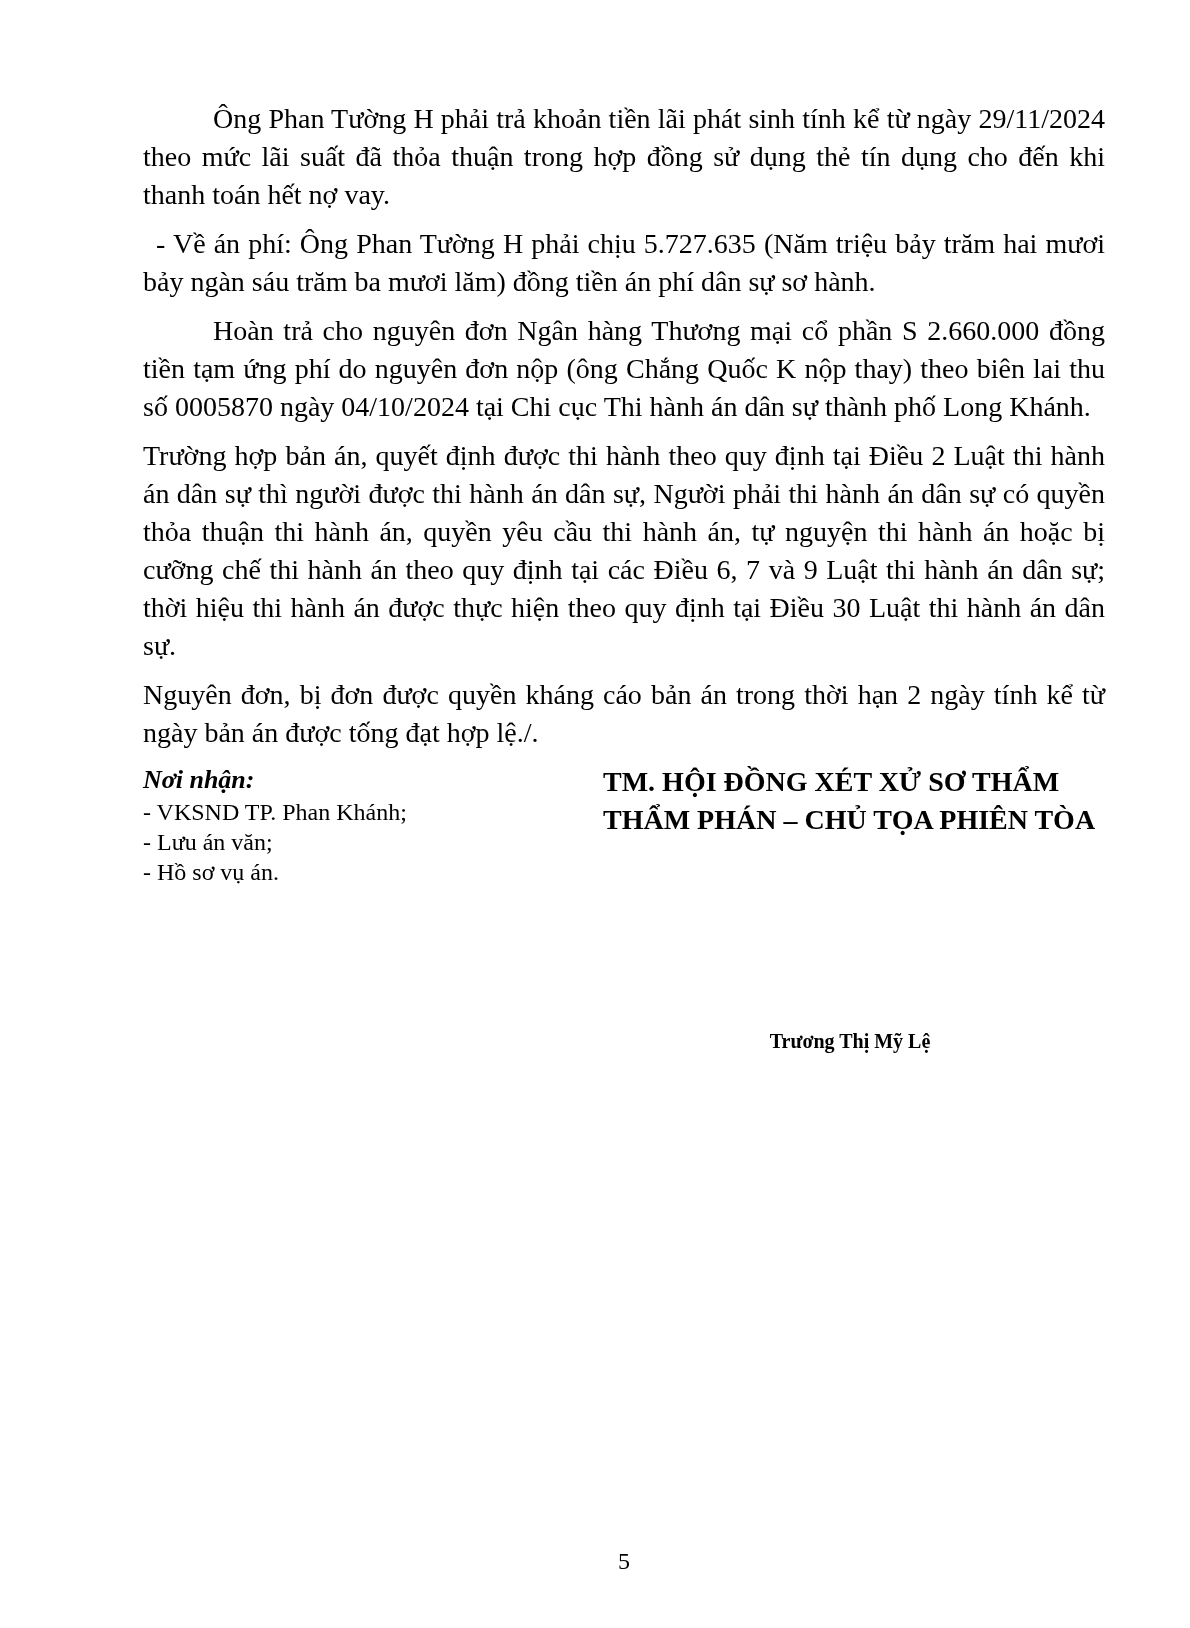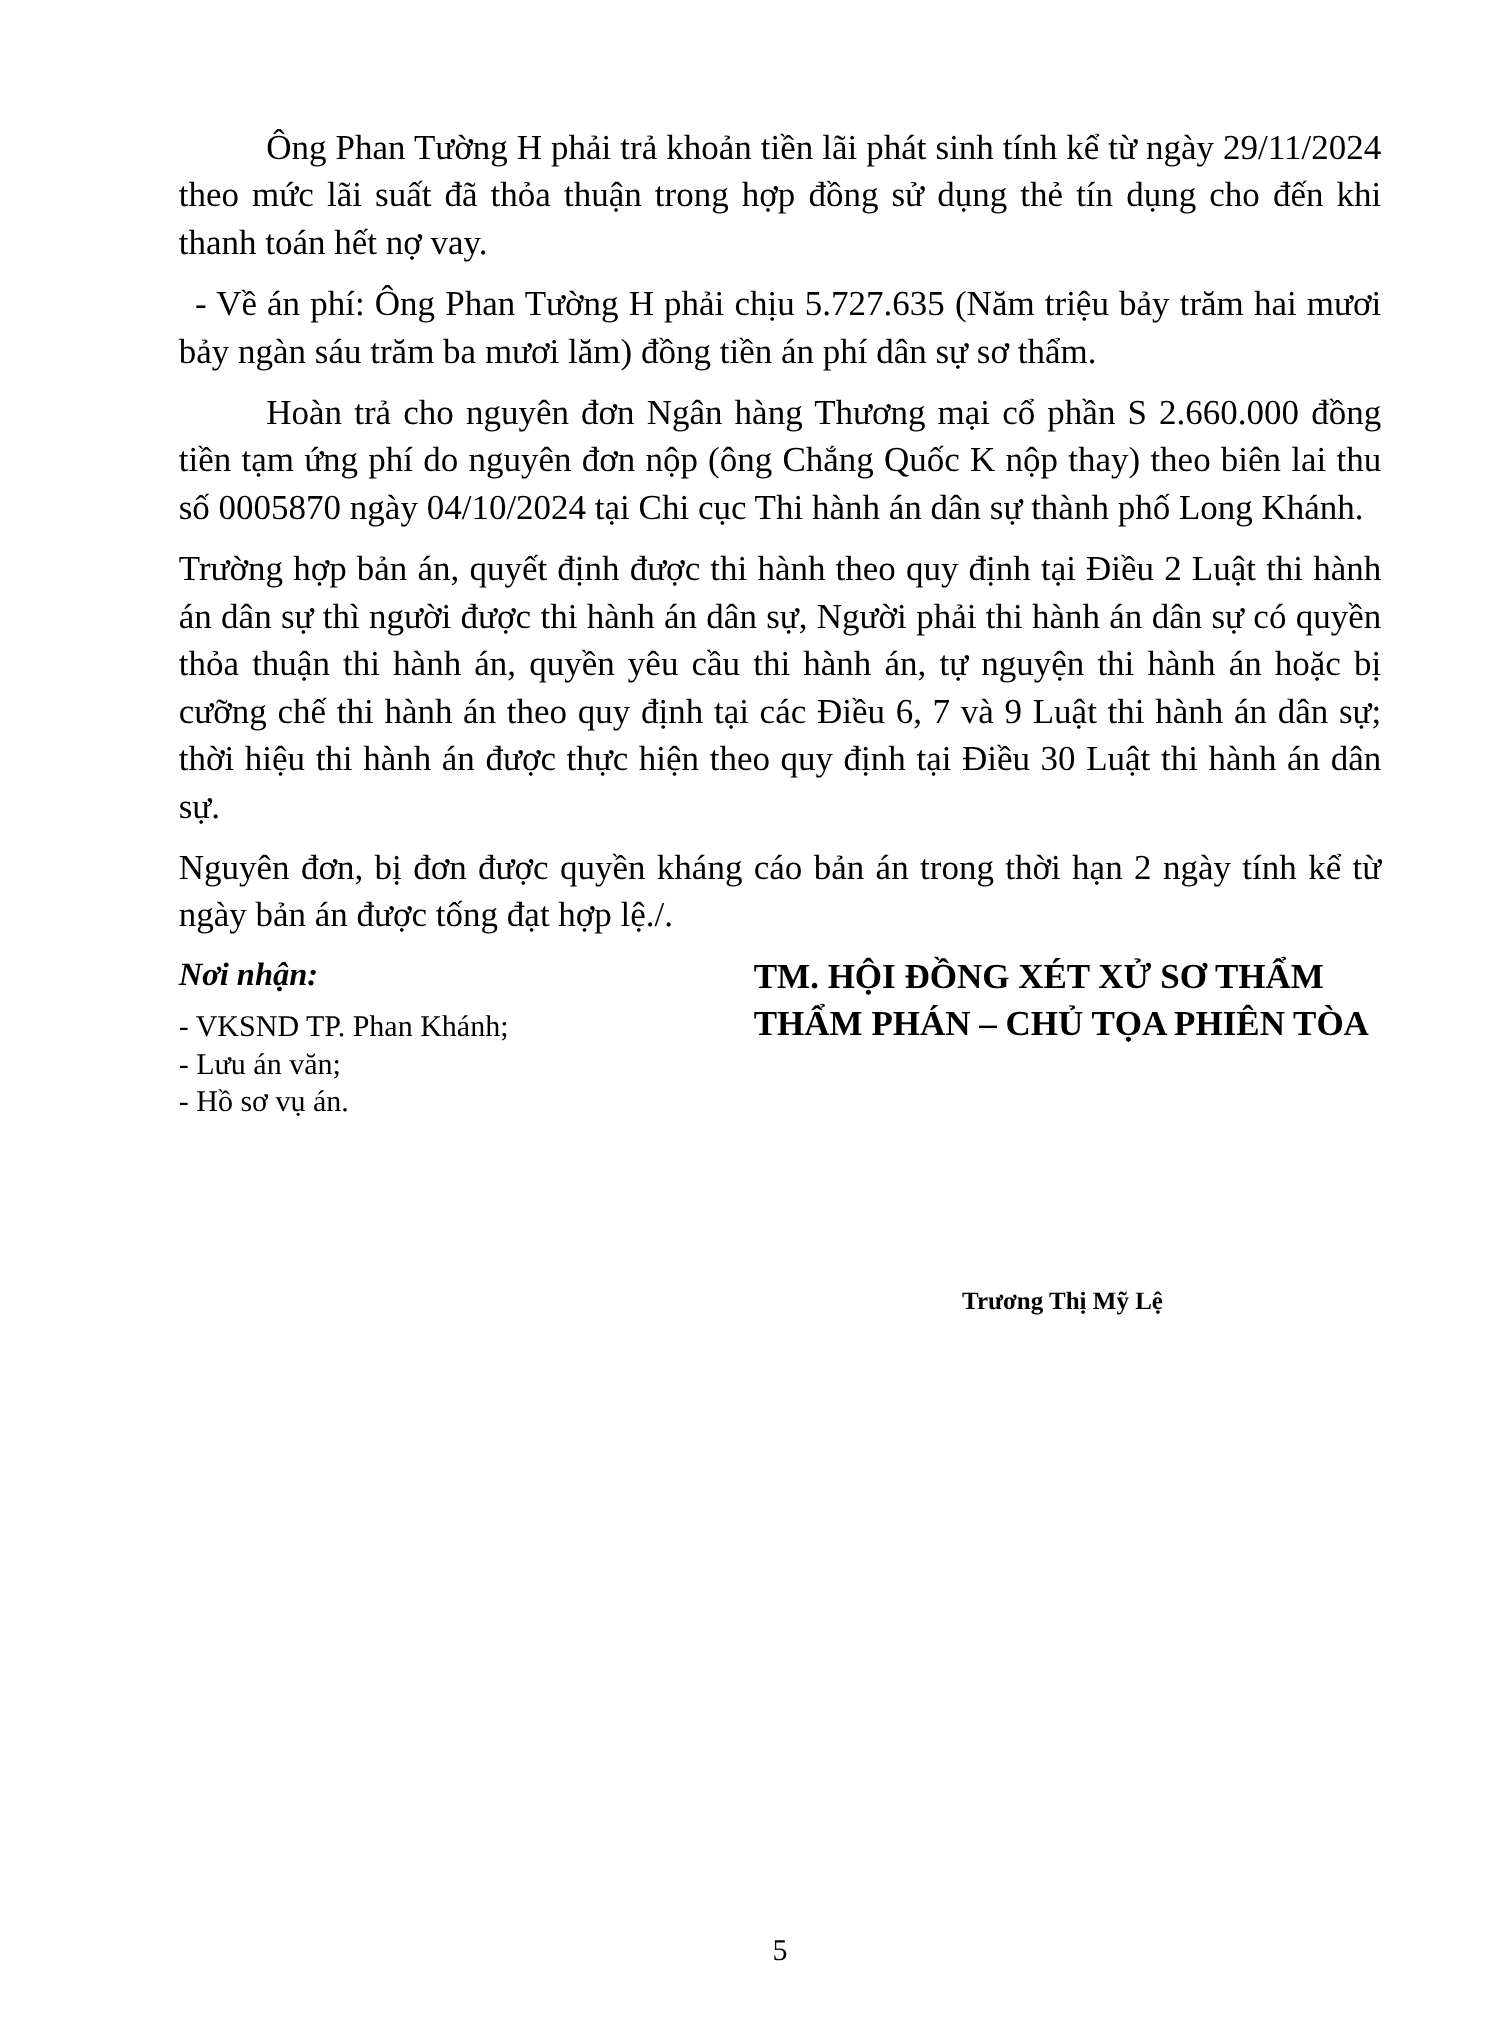--- a/index.html
+++ b/index.html
@@ -43,21 +43,21 @@
     width: 430px;
     font-size: 24px;
     line-height: 30px;
     text-align: left;
   }
   .recipients-header {
     font-weight: bold;
     font-style: italic;
     font-size: 26px;
     line-height: 34px;
-    margin-bottom: 10px;
+    margin-bottom: 0;
   }
   .recipient-item {
     margin: 0;
   }
   .signature-block {
     flex: 1;
     padding-left: 30px;
     text-align: left;
     font-weight: bold;
     font-size: 28px;
@@ -80,21 +80,21 @@
     text-align: center;
     font-size: 24px;
   }
 </style>
 </head>
 <body>
 
 <div class="page">
   <div class="doc-body">
     <p class="para indent">Ông Phan Tường H phải trả khoản tiền lãi phát sinh tính kể từ ngày 29/11/2024 theo mức lãi suất đã thỏa thuận trong hợp đồng sử dụng thẻ tín dụng cho đến khi thanh toán hết nợ vay.</p>
-    <p class="para dash-indent">- Về án phí: Ông Phan Tường H phải chịu 5.727.635 (Năm triệu bảy trăm hai mươi bảy ngàn sáu trăm ba mươi lăm) đồng tiền án phí dân sự sơ thẩm.</p>
+    <p class="para dash-indent">- Về án phí: Ông Phan Tường H phải chịu 5.727.635 (Năm triệu bảy trăm hai mươi bảy ngàn sáu trăm ba mươi lăm) đồng tiền án phí dân sự sơ hành.</p>
     <p class="para indent">Hoàn trả cho nguyên đơn Ngân hàng Thương mại cổ phần S 2.660.000 đồng tiền tạm ứng phí do nguyên đơn nộp (ông Chắng Quốc K nộp thay) theo biên lai thu số 0005870 ngày 04/10/2024 tại Chi cục Thi hành án dân sự thành phố Long Khánh.</p>
     <p class="para">Trường hợp bản án, quyết định được thi hành theo quy định tại Điều 2 Luật thi hành án dân sự thì người được thi hành án dân sự, Người phải thi hành án dân sự có quyền thỏa thuận thi hành án, quyền yêu cầu thi hành án, tự nguyện thi hành án hoặc bị cưỡng chế thi hành án theo quy định tại các Điều 6, 7 và 9 Luật thi hành án dân sự; thời hiệu thi hành án được thực hiện theo quy định tại Điều 30 Luật thi hành án dân sự.</p>
     <p class="para">Nguyên đơn, bị đơn được quyền kháng cáo bản án trong thời hạn 2 ngày tính kể từ ngày bản án được tống đạt hợp lệ./.</p>
 
     <div class="footer-row">
       <div class="recipients">
         <div class="recipients-header">Nơi nhận:</div>
         <div class="recipient-item">- VKSND TP. Phan Khánh;</div>
         <div class="recipient-item">- Lưu án văn;</div>
         <div class="recipient-item">- Hồ sơ vụ án.</div>

